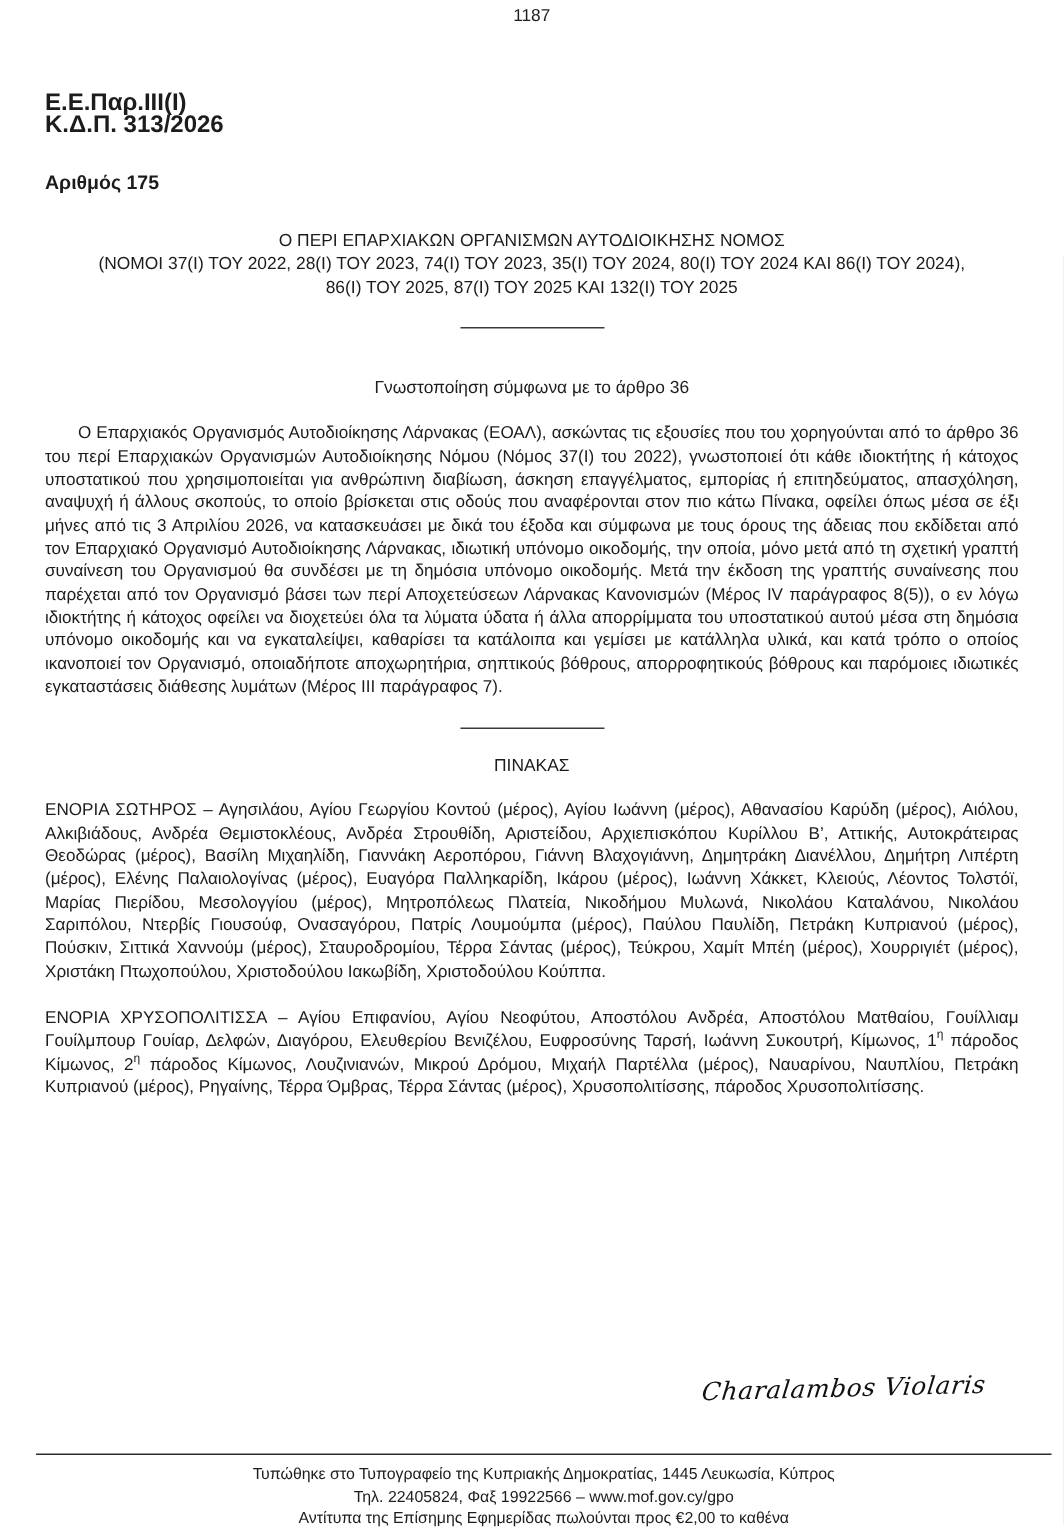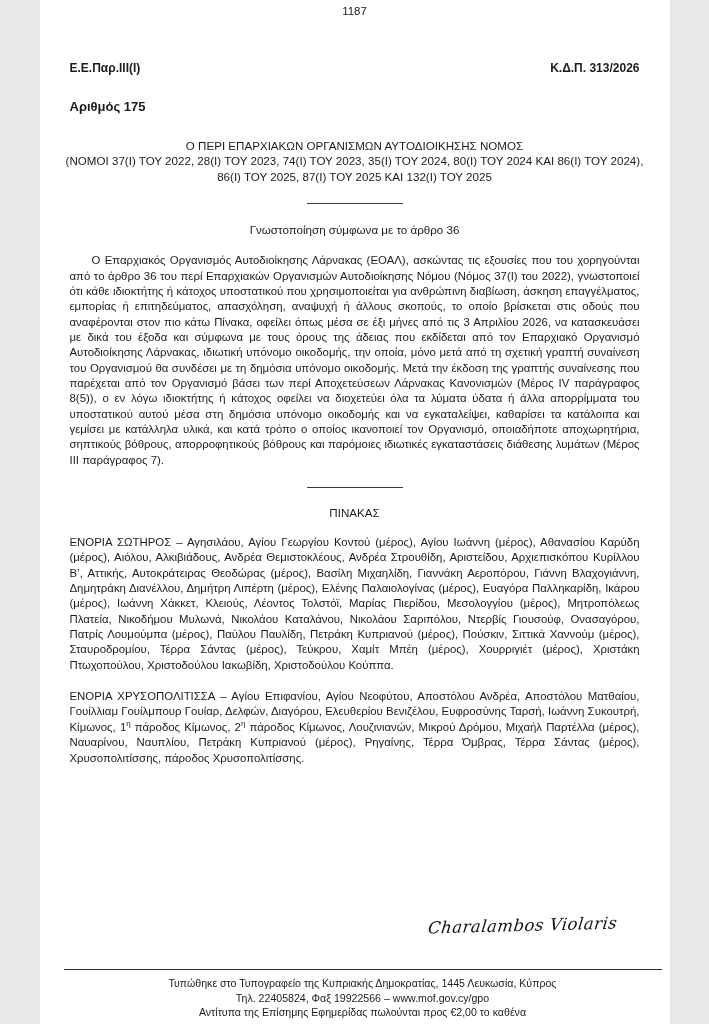--- a/index.html
+++ b/index.html
@@ -1,53 +1,54 @@
 <!DOCTYPE html>
 <html><head>
 <meta charset="utf-8">
 <style>
   * { margin:0; padding:0; box-sizing:border-box; }
   html,body { background:#e8e8e8; }
   .page {
     position:relative;
-    width:630px; height:1024px;
+    width:709px; height:1024px;
     background:#ffffff;
     font-family:"Liberation Sans", sans-serif;
     color:#1c1c1c;
     overflow:hidden;
     margin:0 auto;
   }
   .page-number {
     text-align:center;
     padding-top:5px;
     font-size:11.5px;
   }
   .header-block { margin:44px 30px 0 30px; }
   .header-row {
     display:flex;
     justify-content:space-between;
     font-weight:bold;
-    font-size:12px;
+    font-size:16px;
     line-height:15px;
+    flex-direction:column;
   }
   .issue-line { font-weight:bold; font-size:11.5px; line-height:15px; }
   .notice-number { font-weight:bold; font-size:13px; margin:23px 0 0 0; }
   .title-block {
     margin-top:24px;
     text-align:center;
     font-size:11.6px;
     line-height:15.4px;
   }
   .separator {
     width:96px;
     border-top:1.4px solid #3a3a3a;
     margin:19px auto 0 auto;
     height:0;
   }
-  .subtitle { text-align:center; font-size:11.6px; margin-top:19px; }
+  .subtitle { text-align:center; font-size:11.6px; margin-top:33px; }
   .body-paragraph {
     margin:17px 30px 0 30px;
     font-size:11.4px;
     line-height:15.35px;
     text-align:justify;
     text-indent:22px;
   }
   .table-heading { text-align:center; font-size:11.6px; margin-top:18px; }
   .enoria-paragraph {
     margin:16px 30px 0 30px;

